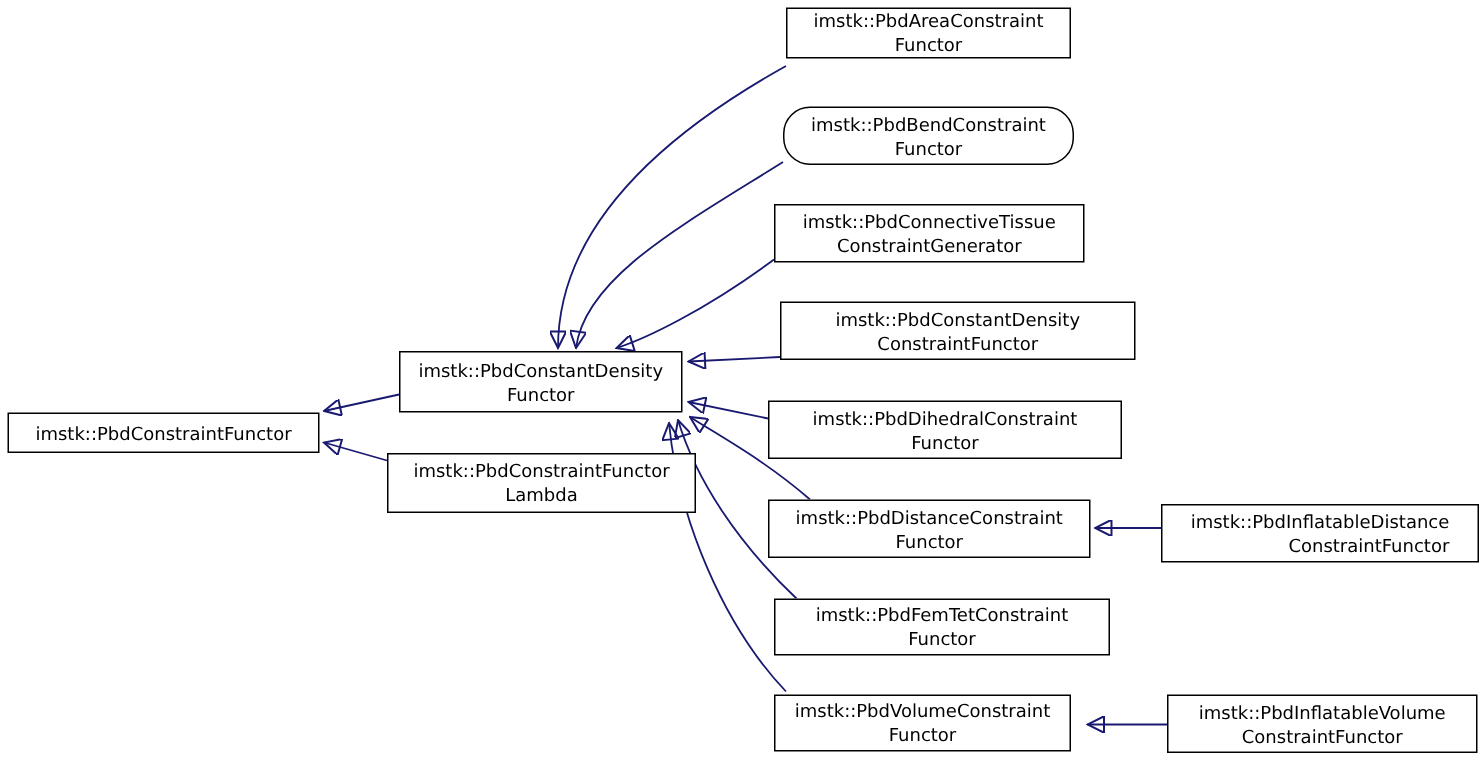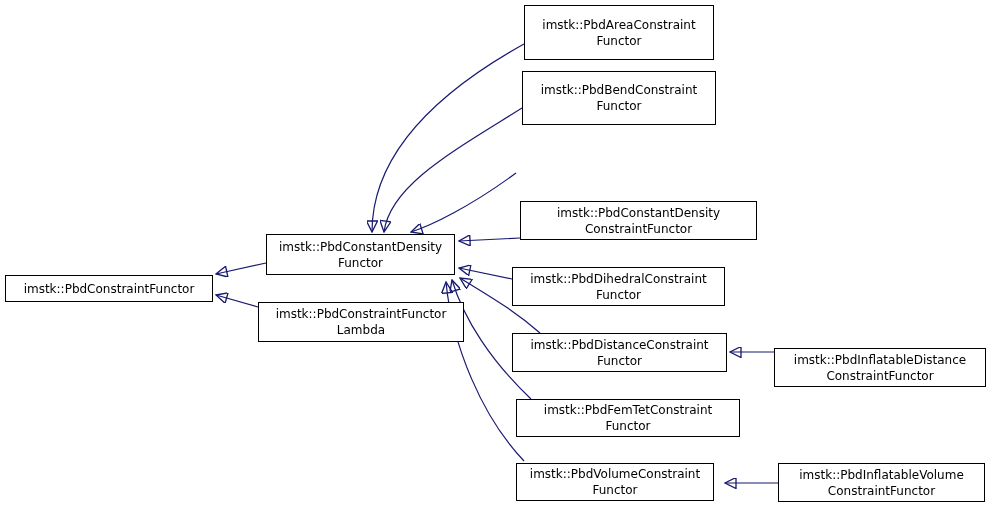--- a/index.html
+++ b/index.html
@@ -78,41 +78,43 @@
   </svg>
 
   <div class="node single" style="left:5px;   top:275px; width:208px; height:27px;">imstk::PbdConstraintFunctor</div>
 
   <div class="node" style="left:266px; top:234px; width:189px; height:41px;">imstk::PbdConstantDensity
 Functor</div>
 
   <div class="node" style="left:258px; top:302px; width:206px; height:40px;">imstk::PbdConstraintFunctor
 Lambda</div>
 
-  <div class="node" style="left:524px; top:5px;   width:190px; height:55px;">imstk::PbdAreaConstraint
+  <div class="node" style="left:524px; top:5px;   width:190px; height:34px;">imstk::PbdAreaConstraint
 Functor</div>
 
-  <div class="node" style="left:522px; top:71px;  width:194px; height:54px;">imstk::PbdBendConstraint
+  <div class="node" style="left:522px; top:71px;  width:194px; height:39px;border-radius:18px;">imstk::PbdBendConstraint
 Functor</div>
 
+  <div class="node" style="left:516px; top:136px; width:207px; height:39px;">imstk::PbdConnectiveTissue
+ConstraintGenerator</div>
 
   <div class="node" style="left:520px; top:201px; width:237px; height:39px;">imstk::PbdConstantDensity
 ConstraintFunctor</div>
 
-  <div class="node" style="left:512px; top:267px; width:213px; height:39px;">imstk::PbdDihedralConstraint
+  <div class="node" style="left:512px; top:267px; width:236px; height:39px;">imstk::PbdDihedralConstraint
 Functor</div>
 
   <div class="node" style="left:512px; top:333px; width:215px; height:39px;text-align:center;">imstk::PbdDistanceConstraint
 Functor</div>
 
   <div class="node" style="left:516px; top:399px; width:224px; height:38px;">imstk::PbdFemTetConstraint
 Functor</div>
 
   <div class="node" style="left:516px; top:463px; width:198px; height:38px;">imstk::PbdVolumeConstraint
 Functor</div>
 
-  <div class="node" style="left:774px; top:348px; width:212px; height:39px;">imstk::PbdInflatableDistance
+  <div class="node" style="left:774px; top:336px; width:212px; height:39px;text-align:right;">imstk::PbdInflatableDistance
 ConstraintFunctor</div>
 
   <div class="node" style="left:778px; top:463px; width:207px; height:39px;">imstk::PbdInflatableVolume
 ConstraintFunctor</div>
 
 </div>
 
 </body></html>

